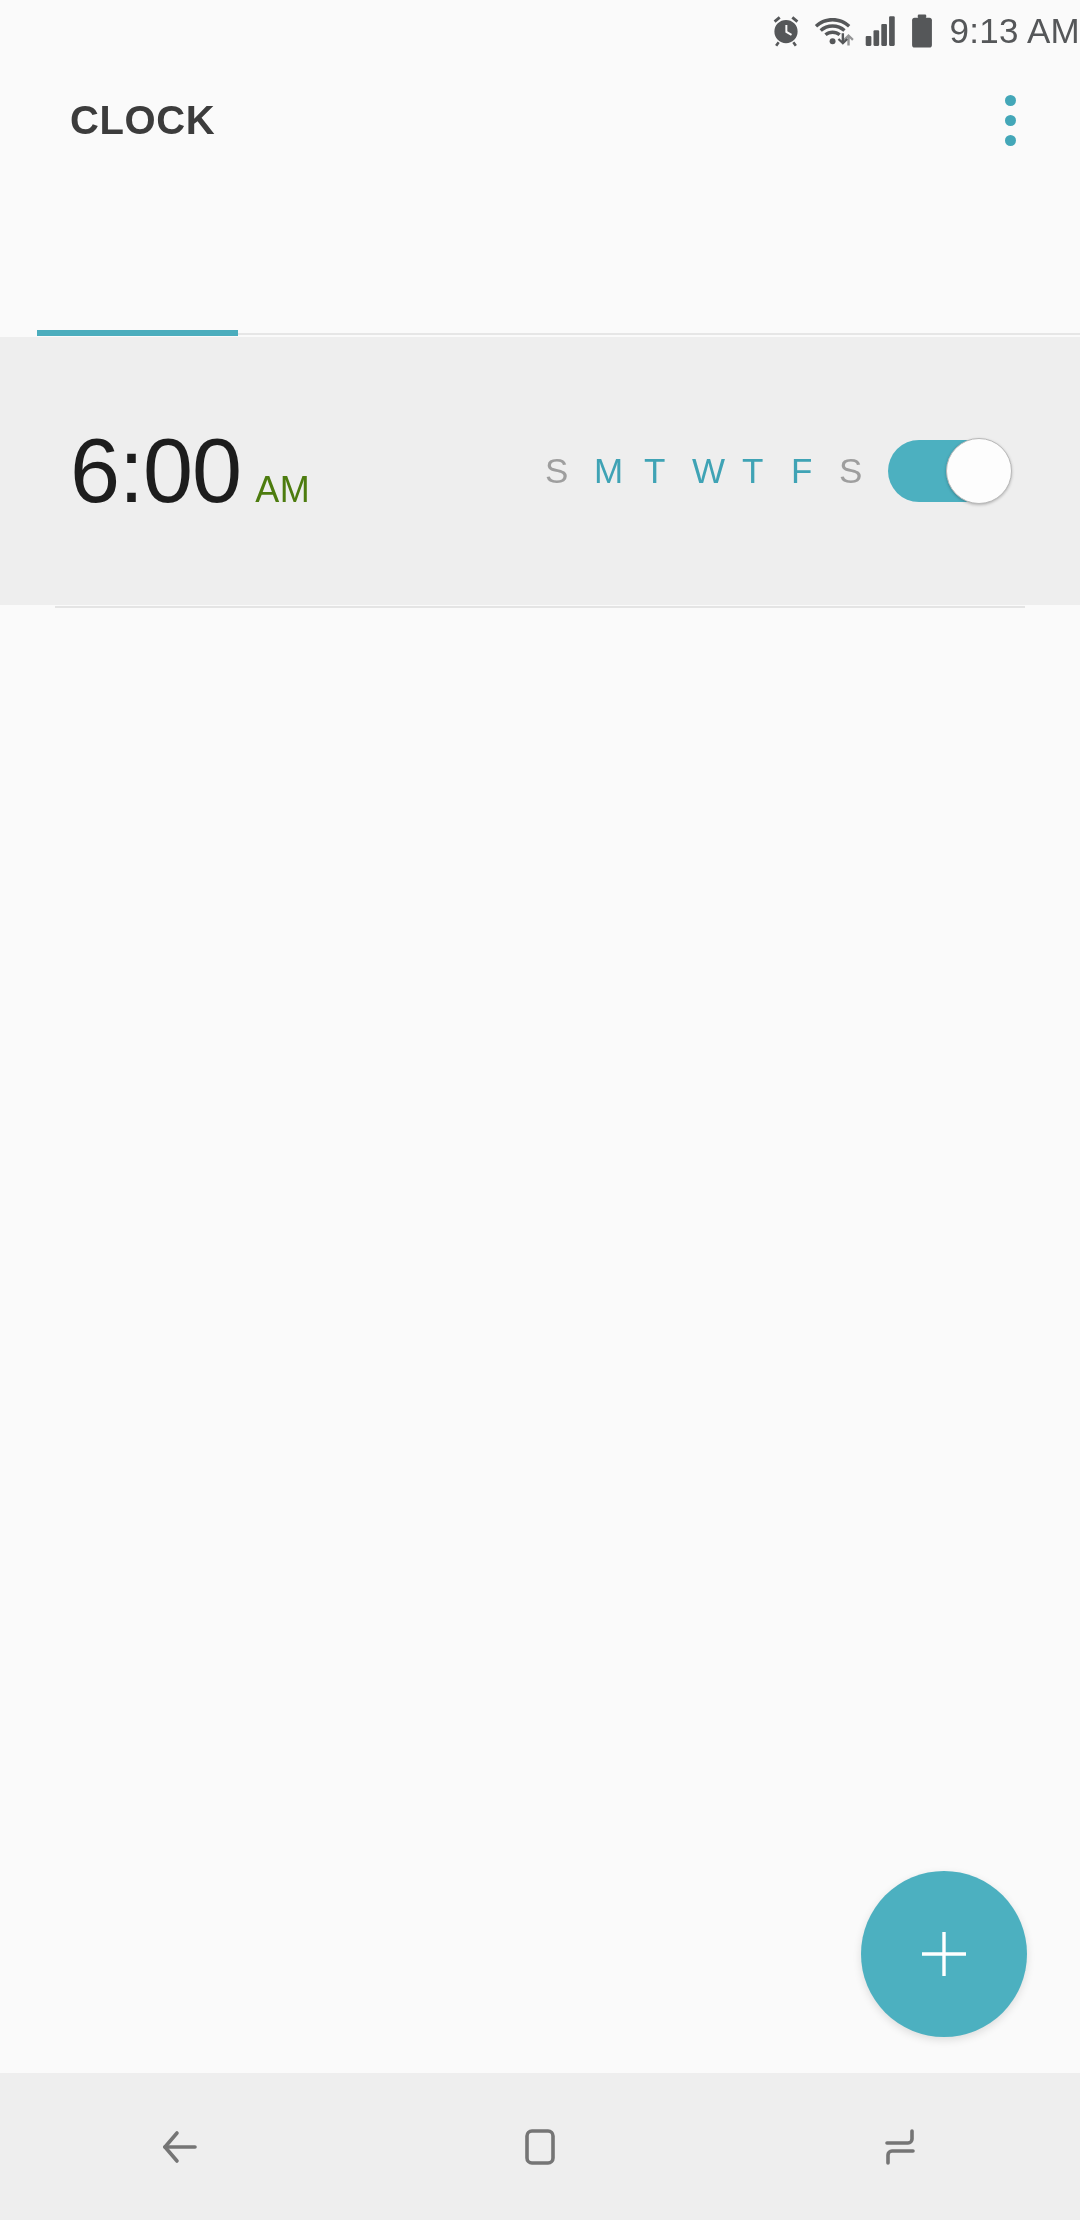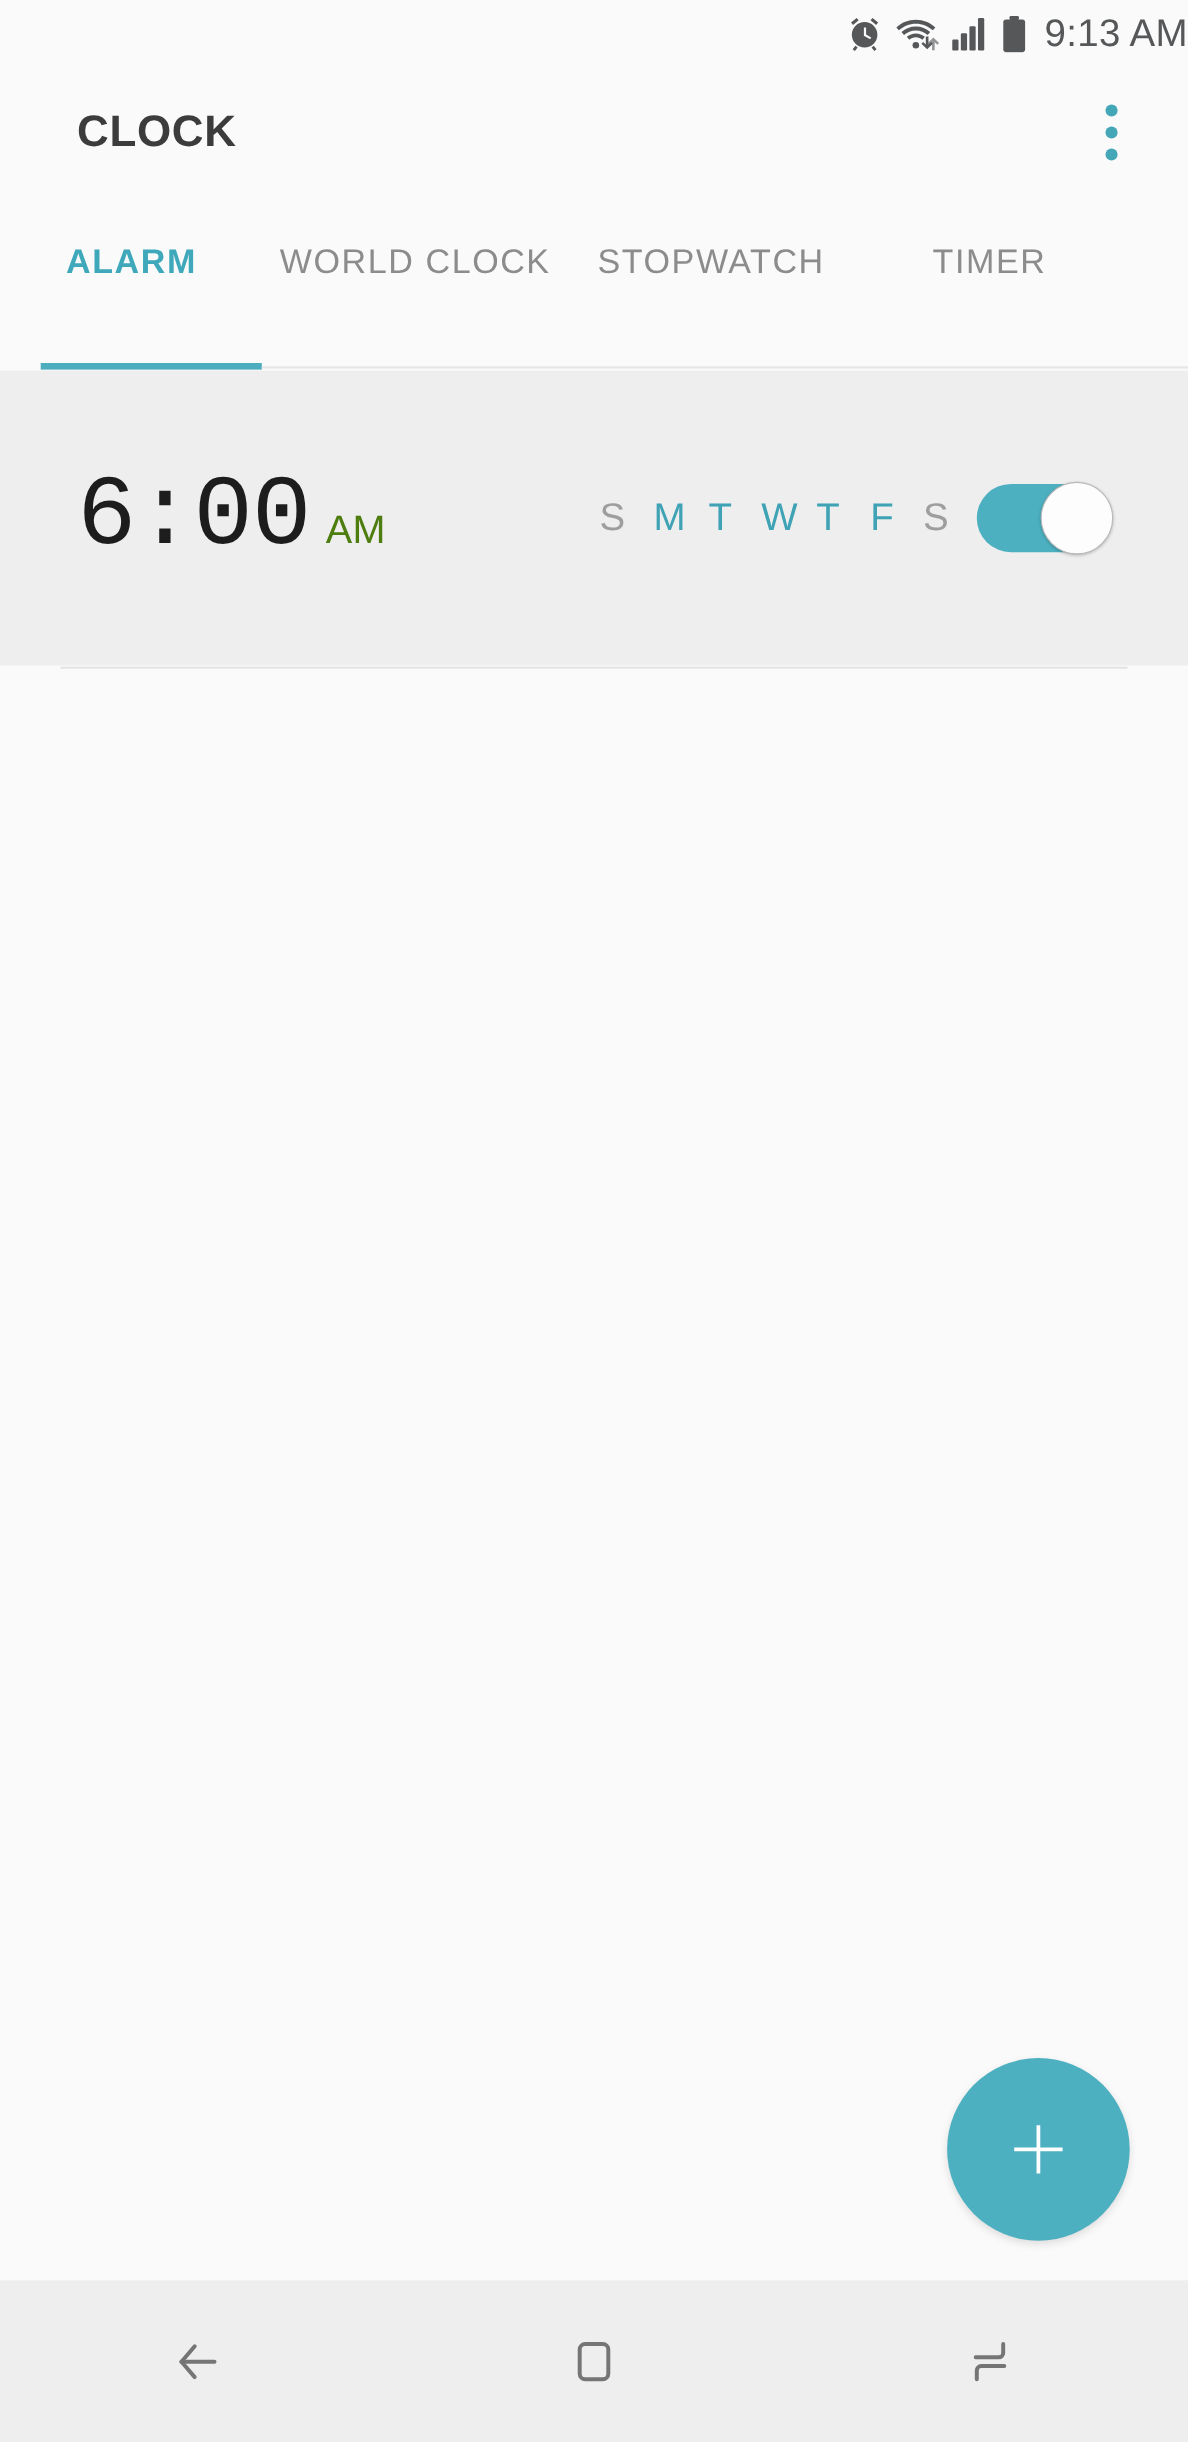--- a/index.html
+++ b/index.html
@@ -69,21 +69,21 @@
   .alarm-row {
     position:absolute; top:337px; left:0; width:1080px; height:268px;
     background:#eeeeee; display:flex; align-items:center;
   }
   .alarm-time-wrap {
     position:absolute; left:70px; top:50%; transform:translateY(-50%);
     display:flex; align-items:baseline;
   }
   .alarm-time {
     font-size:90px; font-weight:300; color:#1d1d1d; line-height:1;
-    letter-spacing:-1px; font-family:Liberation Mono, monospace;
+    letter-spacing:-1px; font-family:Liberation Sans, sans-serif;
   }
   .alarm-meridiem {
     font-size:36px; font-weight:400; color:#4d7c0f; margin-left:14px;
     letter-spacing:0.5px;
   }
   .days {
     position:absolute; left:545px; top:50%; transform:translateY(-50%);
     display:flex; align-items:center; gap:25px;
   }
   .day {
@@ -177,34 +177,20 @@
 
   <div class="app-bar">
     <div class="app-title">CLOCK</div>
     <div class="overflow-btn">
       <i></i>
       <i></i>
       <i></i>
     </div>
   </div>
 
-  <div class="tabs">
-    <div class="tab t0 active">
-      <span>ALARM</span>
-    </div>
-    <div class="tab t1">
-      <span>WORLD CLOCK</span>
-    </div>
-    <div class="tab t2">
-      <span>STOPWATCH</span>
-    </div>
-    <div class="tab t3">
-      <span>TIMER</span>
-    </div>
-  </div>
   <div class="tab-underline"></div>
   <div class="tab-baseline"></div>
 
   <div class="content"></div>
 
   <div class="alarm-row">
     <div class="alarm-time-wrap">
       <span class="alarm-time">6:00</span>
       <span class="alarm-meridiem">AM</span>
     </div>

